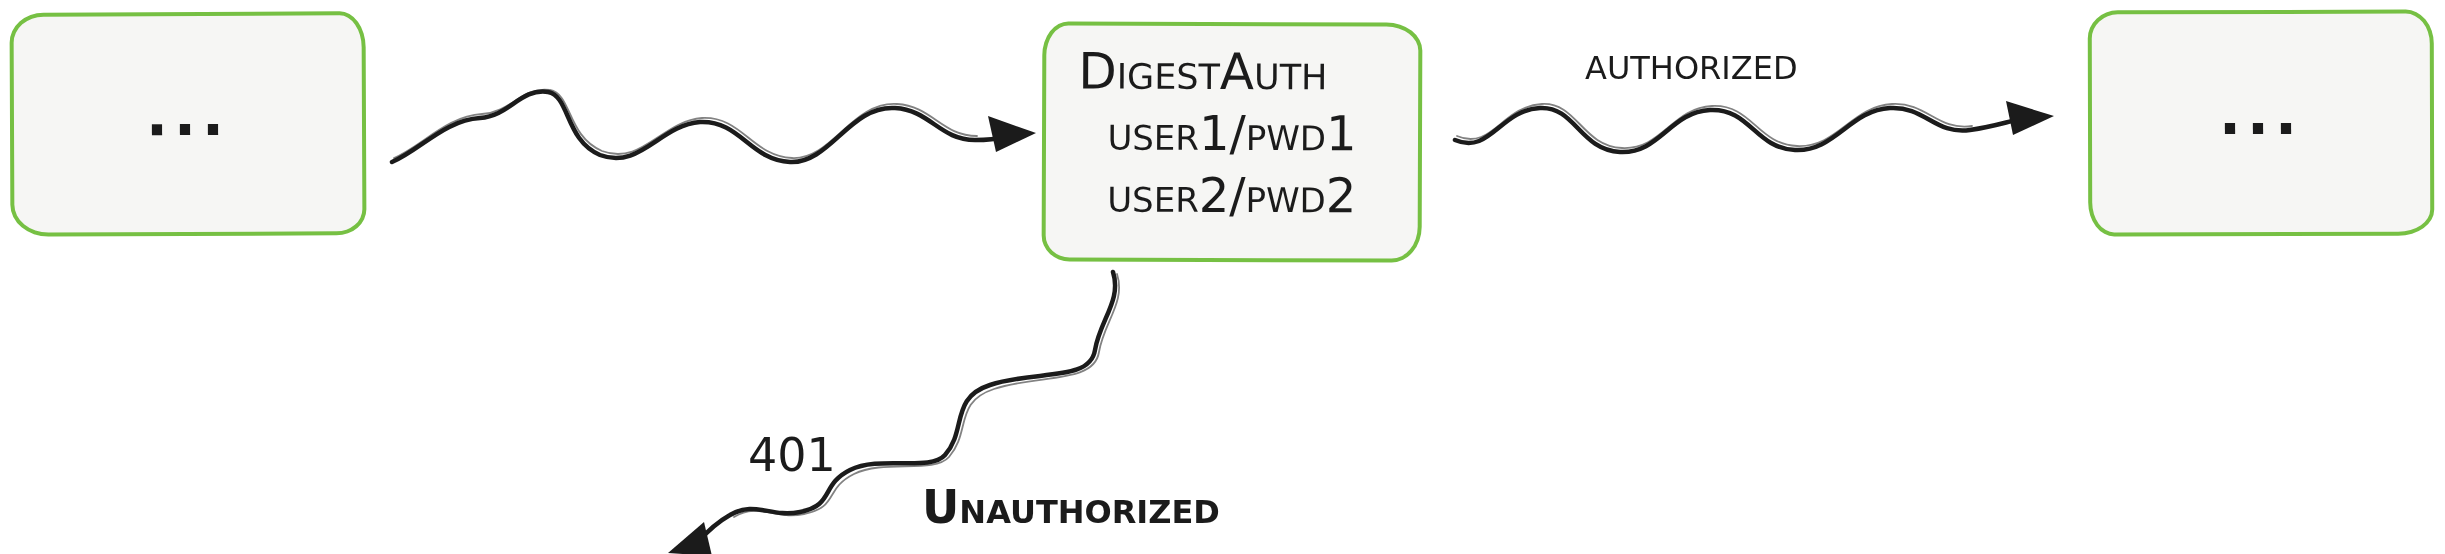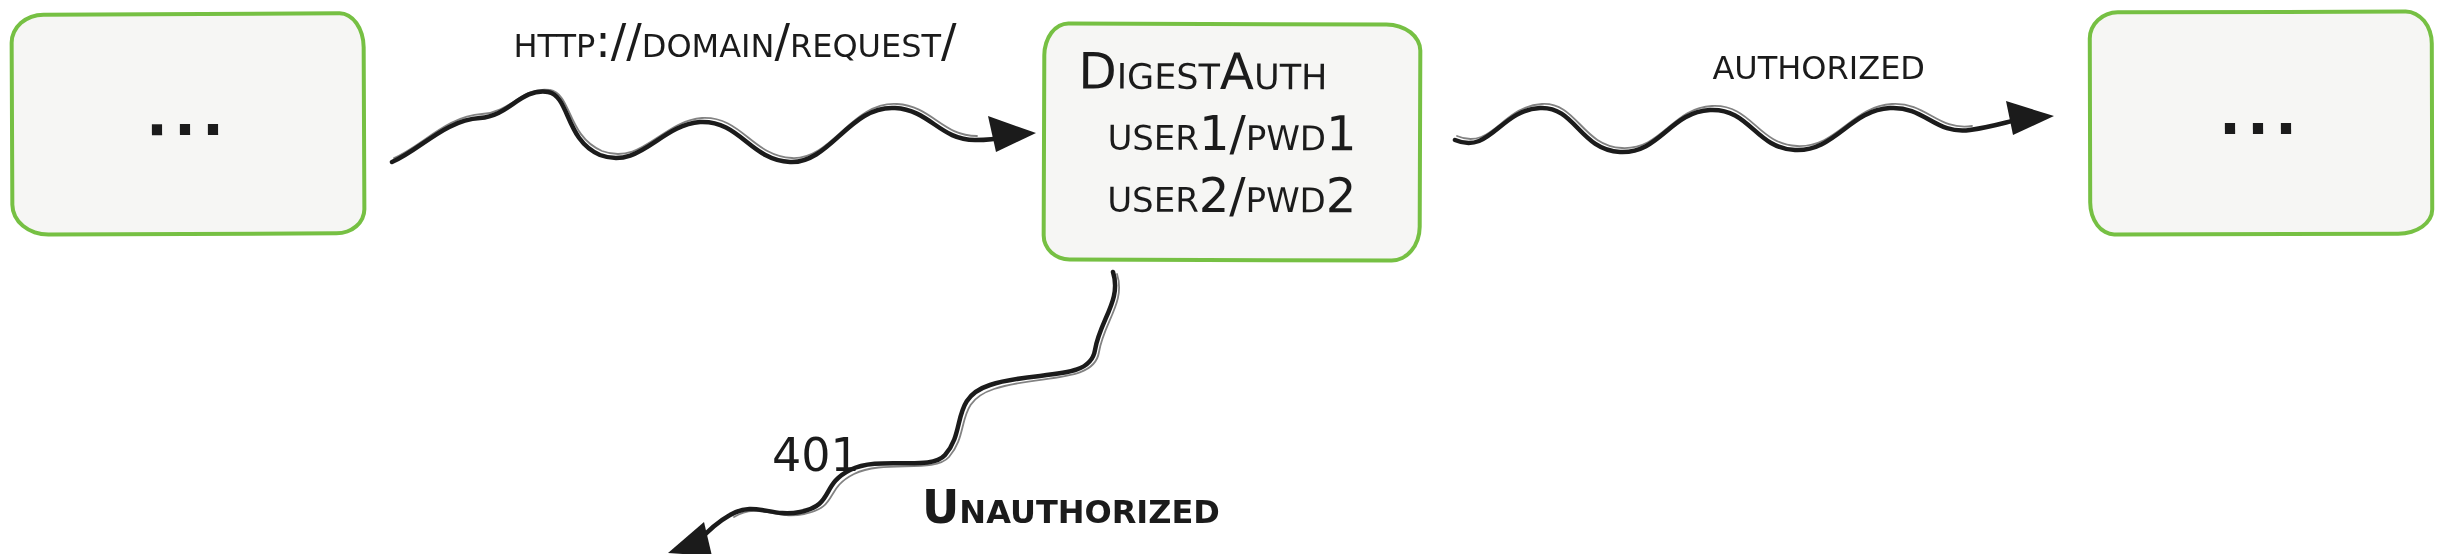--- a/index.html
+++ b/index.html
@@ -57,22 +57,22 @@
     line-height: 1.3;
   }
   .edge-label {
     position: absolute;
     font-variant: small-caps;
     font-size: 46px;
     line-height: 1.1;
     white-space: nowrap;
   }
   .label-request      { left: 455px;  top: 16px;  width: 560px; text-align: center; }
-  .label-authorized   { left: 1585px; top: 38px;  width: 340px; text-align: right; }
-  .label-401          { left: 748px;  top: 430px; font-variant: normal; margin-left: 24px; }
+  .label-authorized   { left: 1585px; top: 38px;  width: 340px; text-align: left; }
+  .label-401          { left: 748px;  top: 430px; font-variant: normal; }
   .label-unauthorized { left: 922px;  top: 482px; font-weight: bold; }
   .sketch { stroke: currentColor; fill: none; stroke-width: 4.5; stroke-linecap: round; stroke-linejoin: round; }
   .sketch2 { stroke: currentColor; fill: none; stroke-width: 1.8; stroke-linecap: round; opacity: 0.55; }
   .head { fill: currentColor; stroke: none; }
 </style>
 </head>
 <body>
 
 <div class="canvas">
 
@@ -144,18 +144,17 @@
   <div class="node node-auth wobble-b">
     <div class="auth-title">DigestAuth</div>
     <div class="auth-cred">user1/pwd1</div>
     <div class="auth-cred">user2/pwd2</div>
   </div>
 
   <div class="node node-server wobble-c">
     <span class="ellipsis">...</span>
   </div>
 
-  <div class="edge-label label-request">http://domain/request/</div>
   <div class="edge-label label-authorized">authorized</div>
   <div class="edge-label label-401">401</div>
   <div class="edge-label label-unauthorized">Unauthorized</div>
 
 </div>
 
 </body></html>

